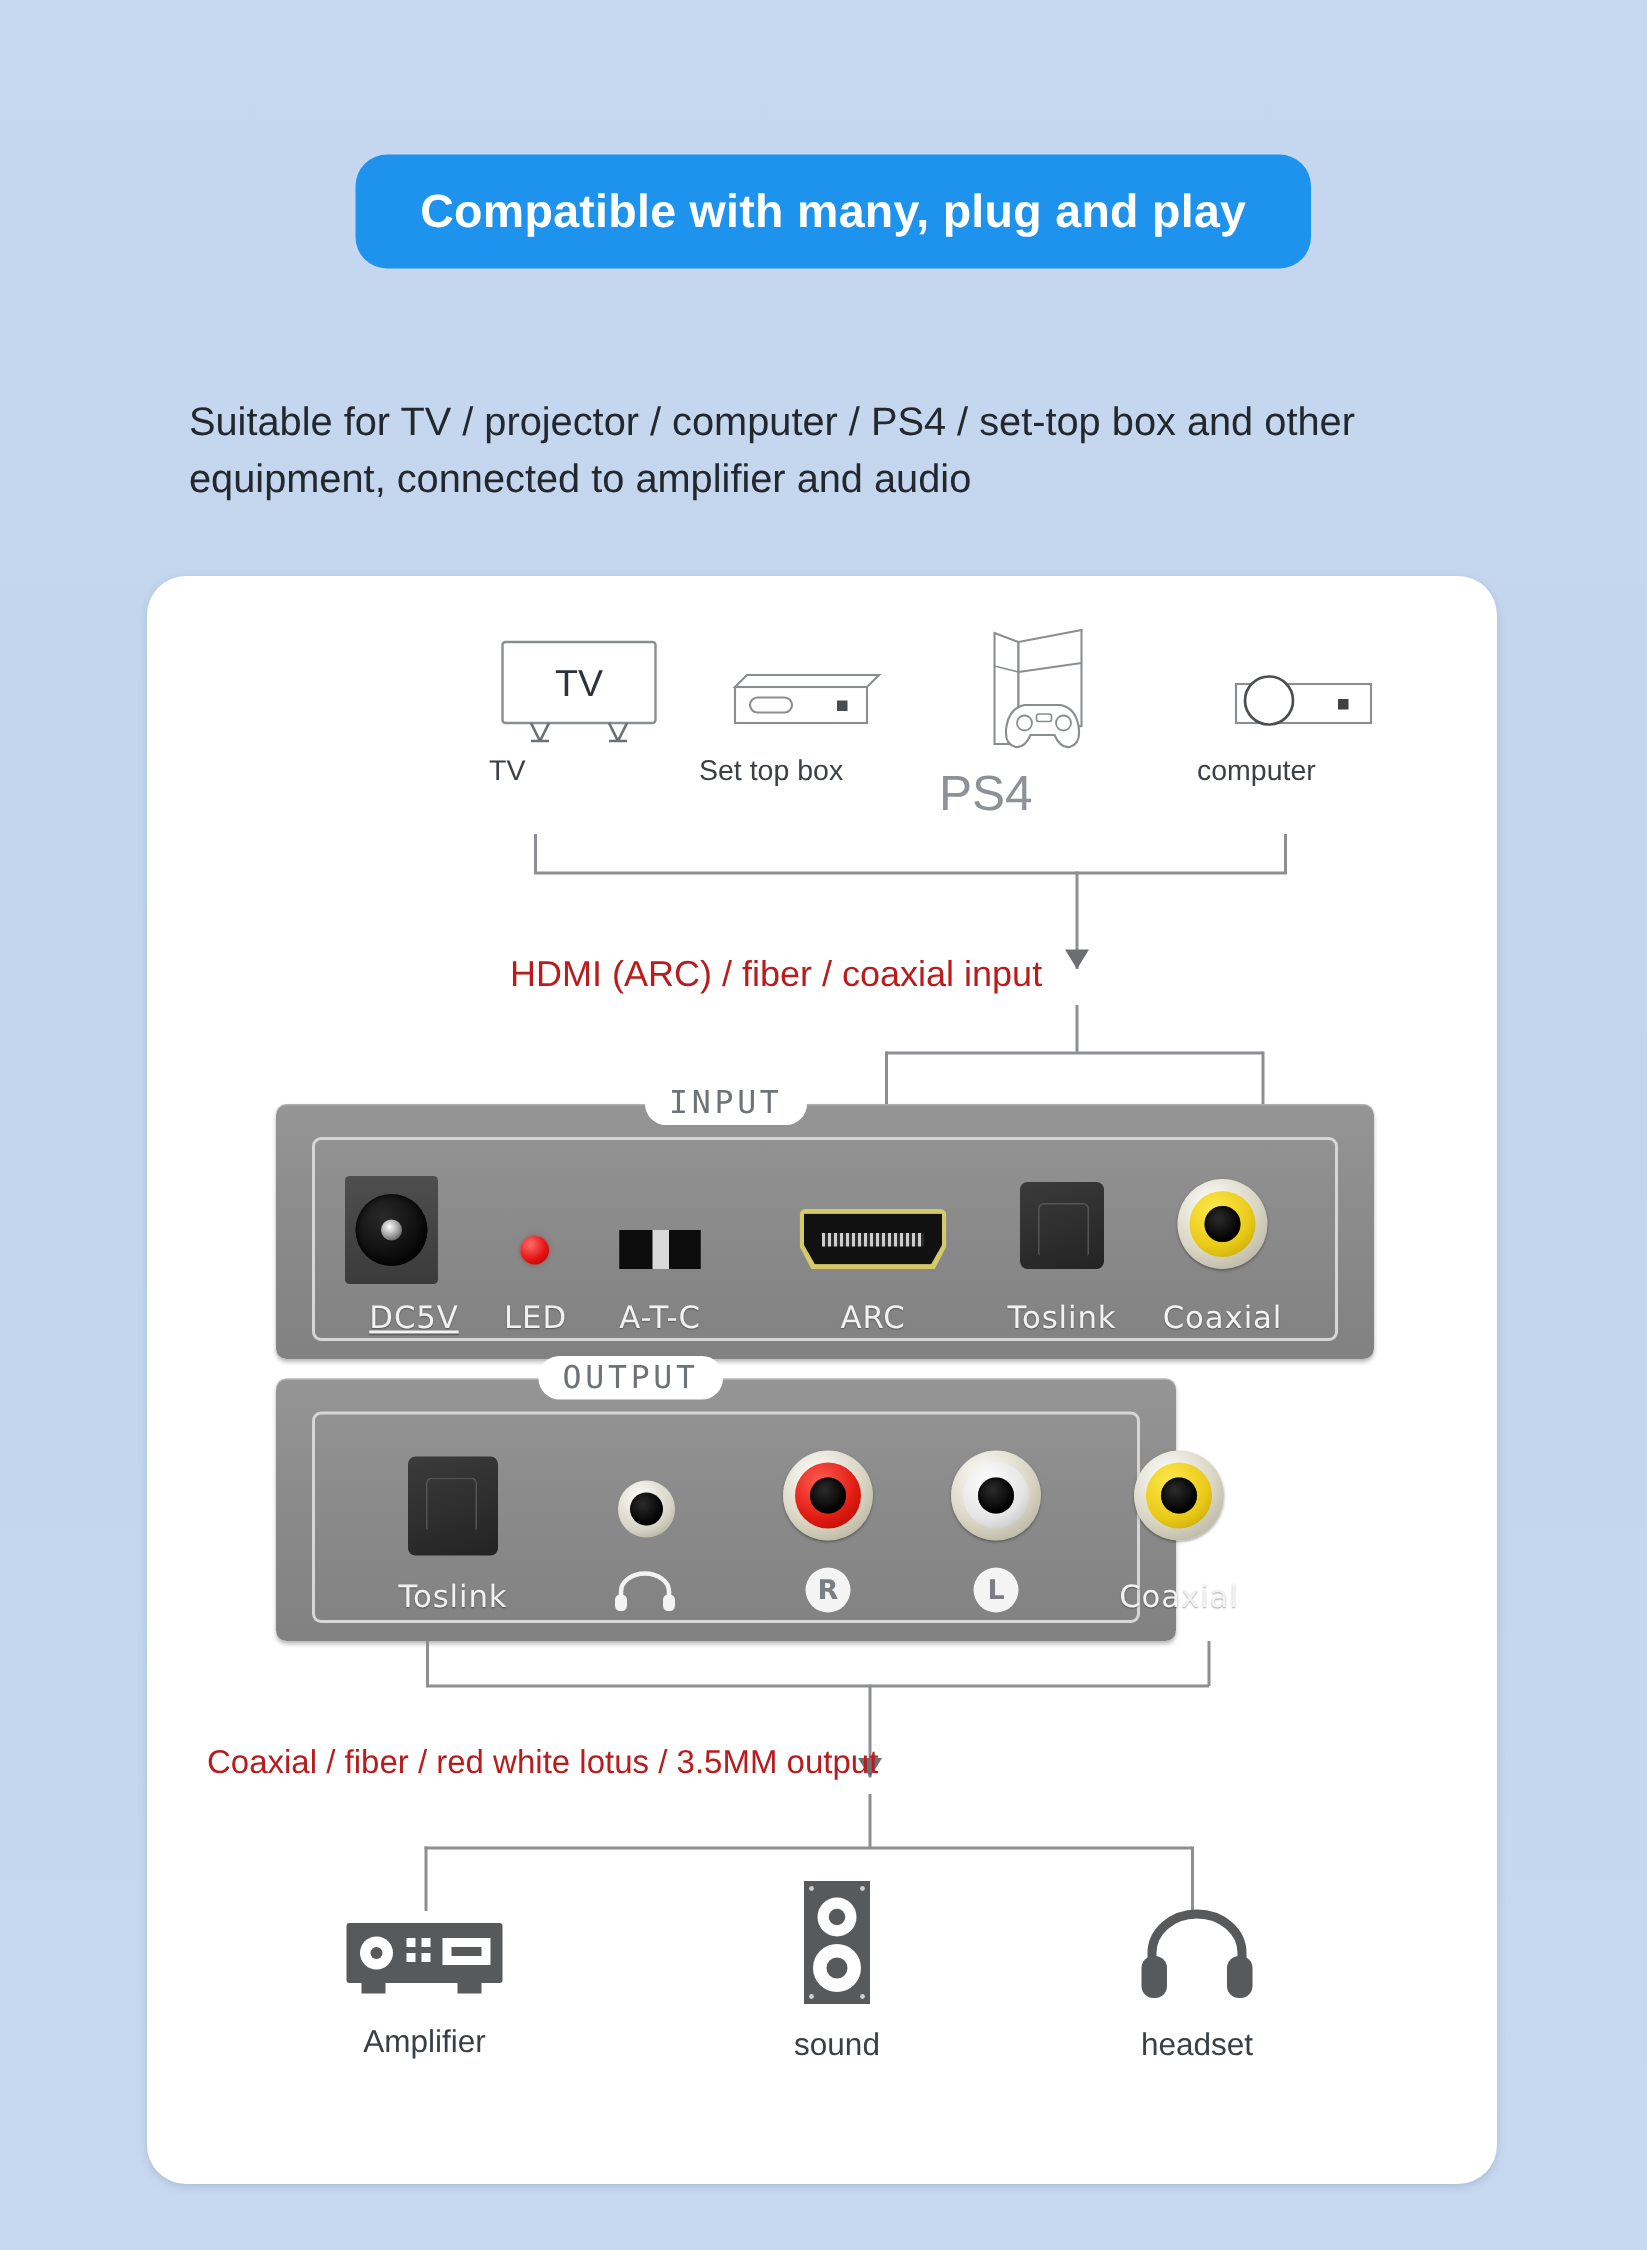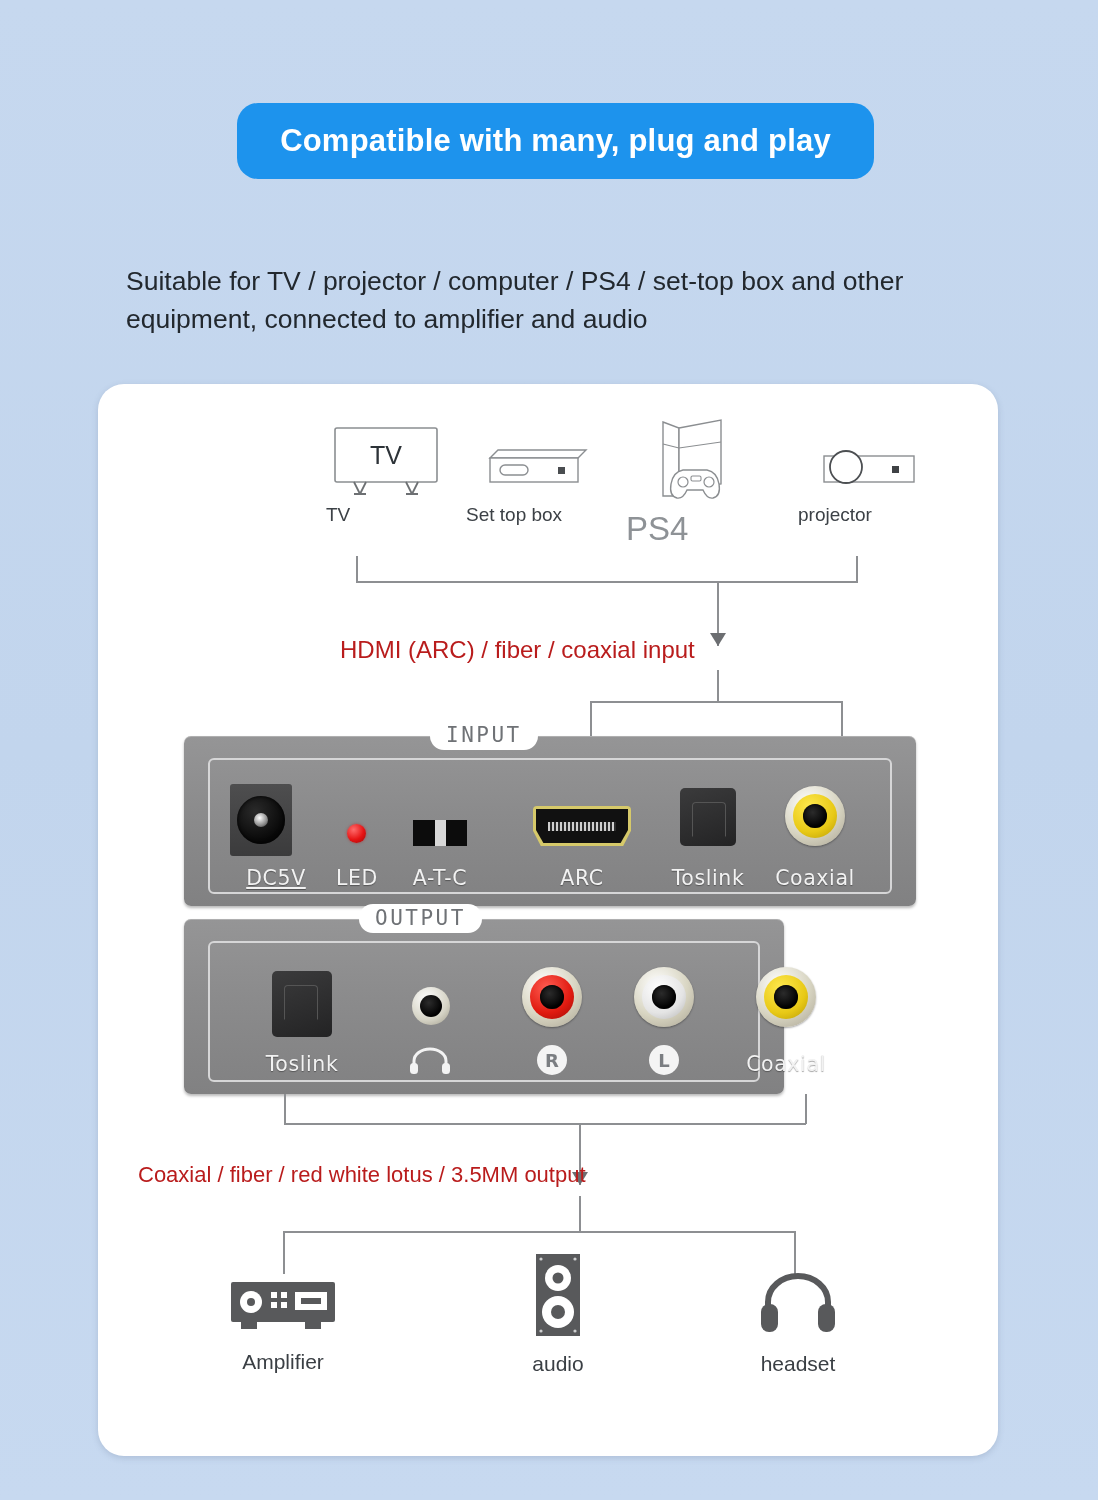--- a/index.html
+++ b/index.html
@@ -299,21 +299,21 @@
     </div>
 
     <div class="dev" style="left:700px; top:42px; width:140px;">
       <div class="icon-wrap" style="height:72px;">
         <svg width="108" height="46" viewBox="0 0 108 46" style="margin-bottom:8px;">
           <rect x="10" y="12" width="90" height="26" fill="#fff" stroke="#8b8e91" stroke-width="1.4"></rect>
           <circle cx="32" cy="23" r="16" fill="#fff" stroke="#4c4f52" stroke-width="1.8"></circle>
           <rect x="78" y="22" width="7" height="7" fill="#3f4245"></rect>
         </svg>
       </div>
-      <div class="dev-label">projector</div>
+      <div class="dev-label">computer</div>
     </div>
 
     <div class="ln lnv" style="left:258px; top:172px; height:26px;"></div>
     <div class="ln lnv" style="left:758px; top:172px; height:26px;"></div>
     <div class="ln lnh" style="left:258px; top:197px; width:502px;"></div>
     <div class="ln lnv" style="left:619px; top:197px; height:65px;"></div>
     <div class="arrow-down" style="left:612px; top:249px;"></div>
 
     <div class="flow-text" style="left:242px; top:252px;">HDMI (ARC) / fiber / coaxial input</div>
 
@@ -440,21 +440,21 @@
           <circle cx="28" cy="26" r="13" fill="#fff"></circle>
           <circle cx="28" cy="26" r="5.5" fill="#58595b"></circle>
           <circle cx="28" cy="60" r="16" fill="#fff"></circle>
           <circle cx="28" cy="60" r="7" fill="#58595b"></circle>
           <circle cx="11" cy="7" r="1.6" fill="#cfd0d1"></circle>
           <circle cx="45" cy="7" r="1.6" fill="#cfd0d1"></circle>
           <circle cx="11" cy="79" r="1.6" fill="#cfd0d1"></circle>
           <circle cx="45" cy="79" r="1.6" fill="#cfd0d1"></circle>
         </svg>
       </div>
-      <div class="bot-label">audio</div>
+      <div class="bot-label">sound</div>
     </div>
 
     <div class="bot" style="left:625px; top:872px; width:150px;">
       <div class="icon-wrap" style="height:82px;">
         <svg width="80" height="72" viewBox="0 0 80 72">
           <path d="M10 52 V36 a30 26 0 0 1 60 0 V52" fill="none" stroke="#58595b" stroke-width="6"></path>
           <rect x="3" y="38" width="17" height="28" rx="8" fill="#58595b"></rect>
           <rect x="60" y="38" width="17" height="28" rx="8" fill="#58595b"></rect>
         </svg>
       </div>

